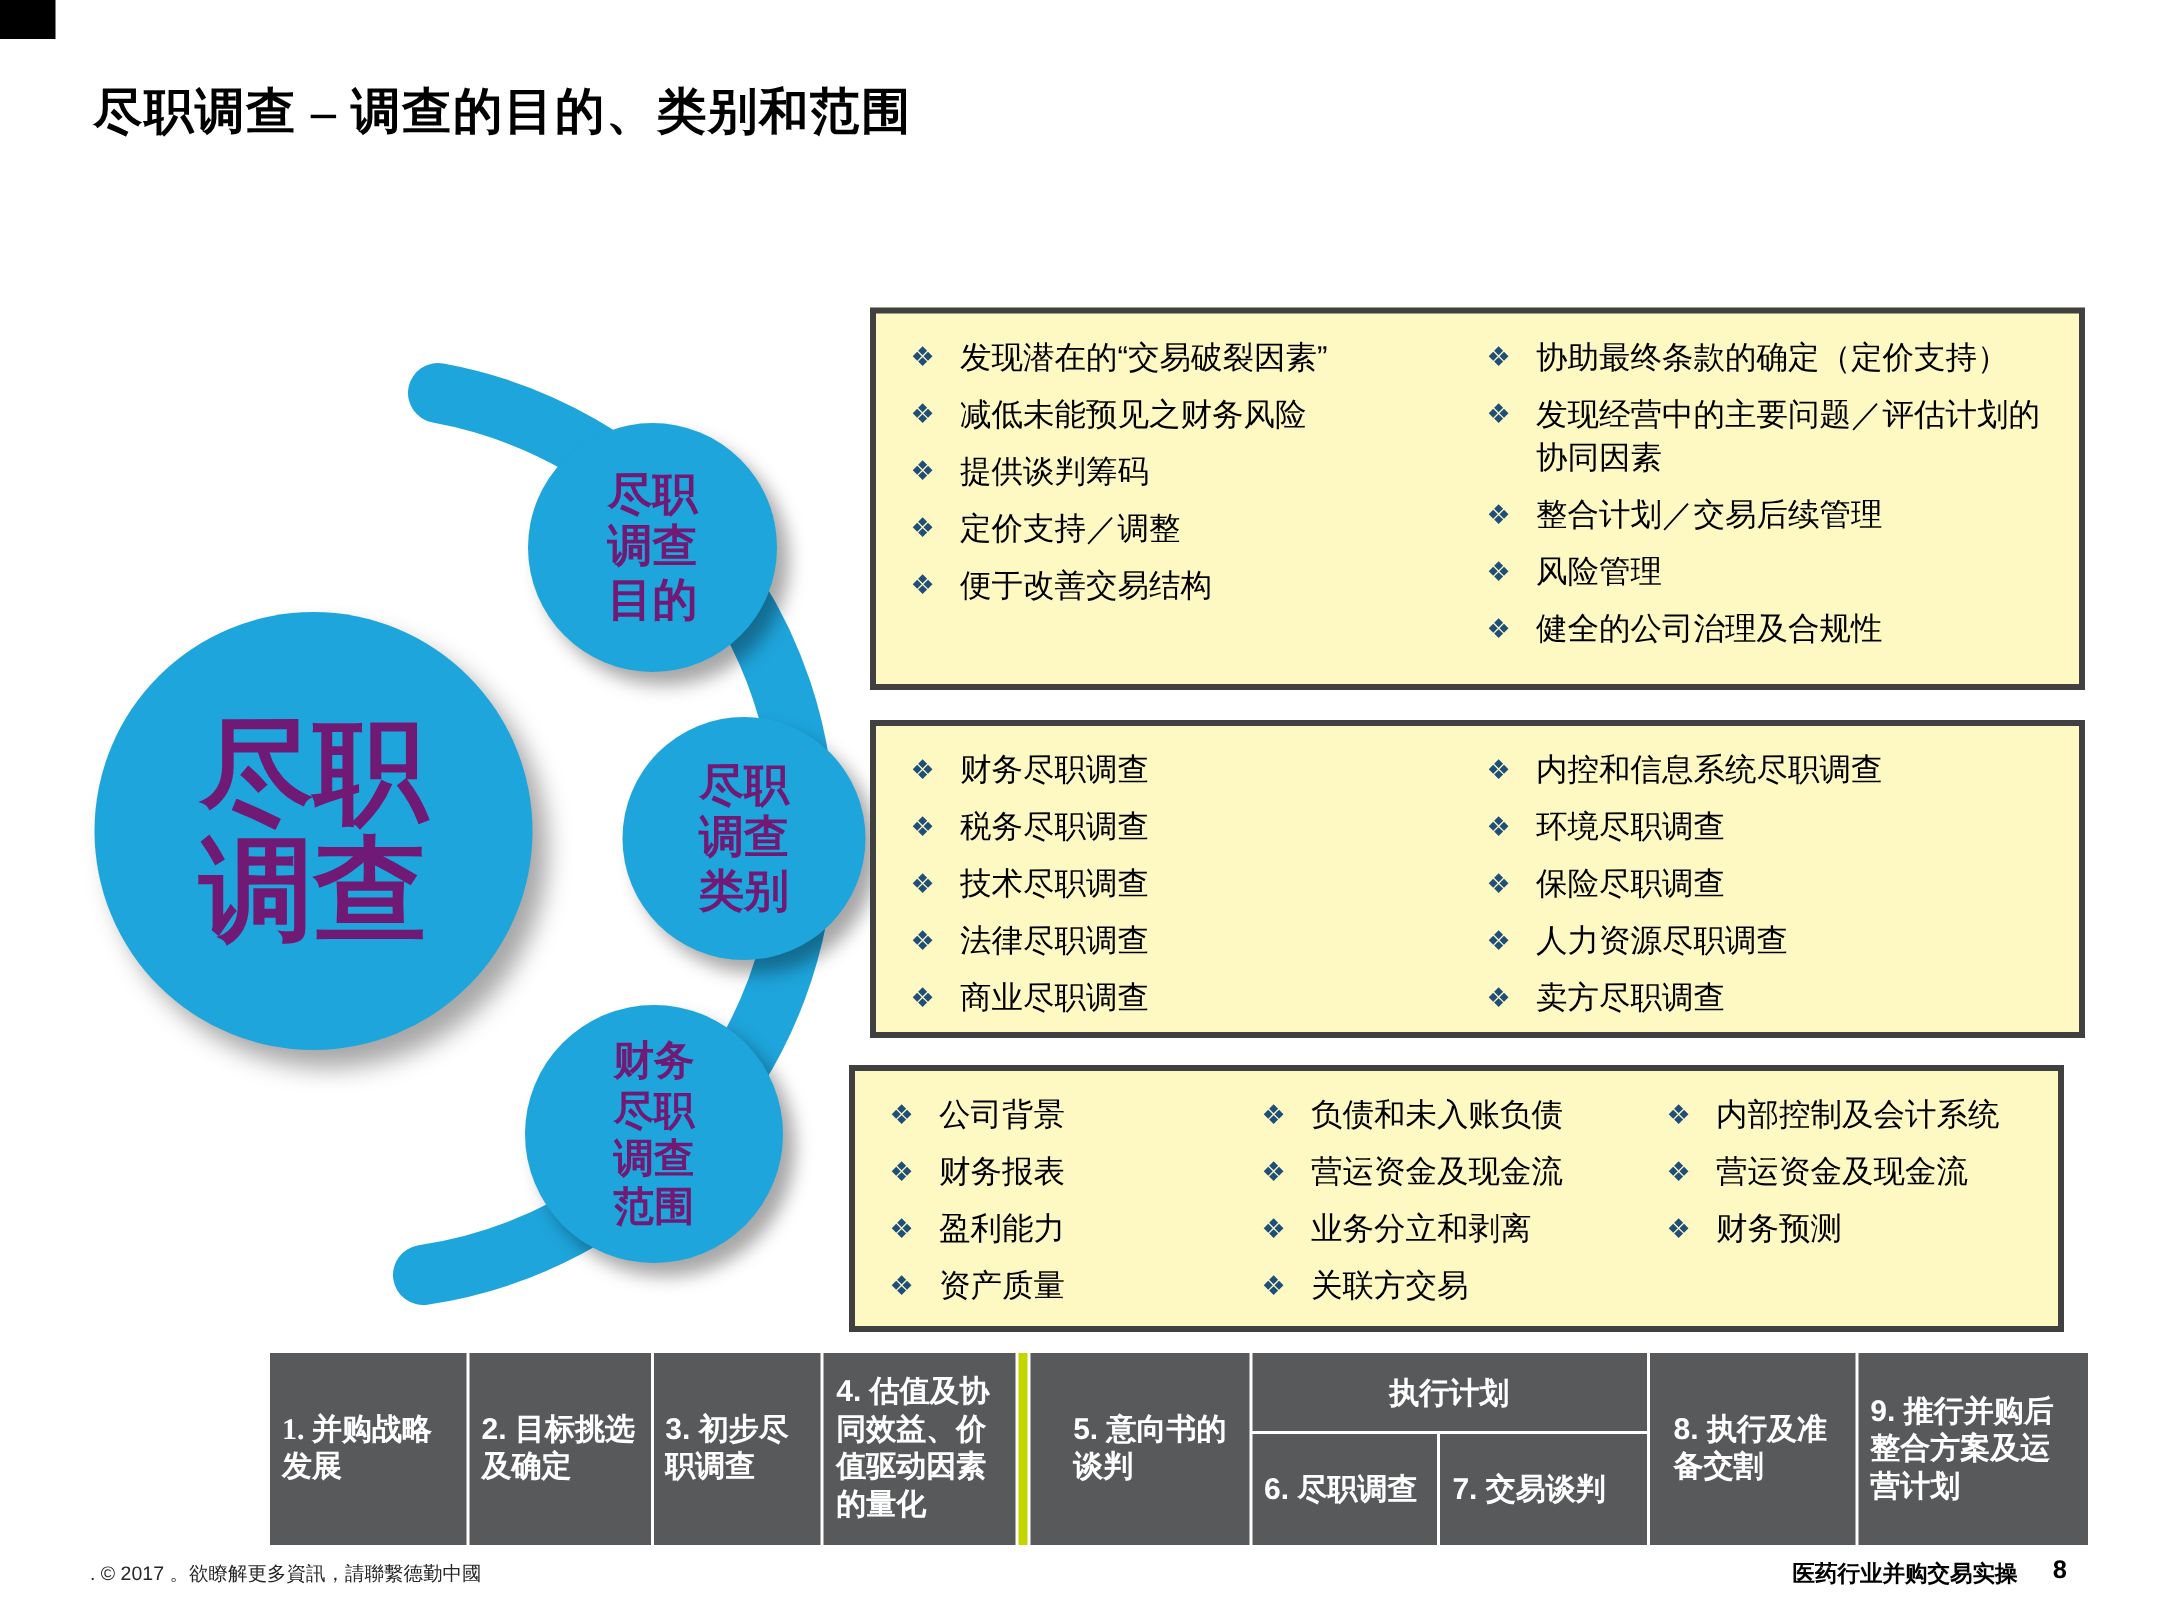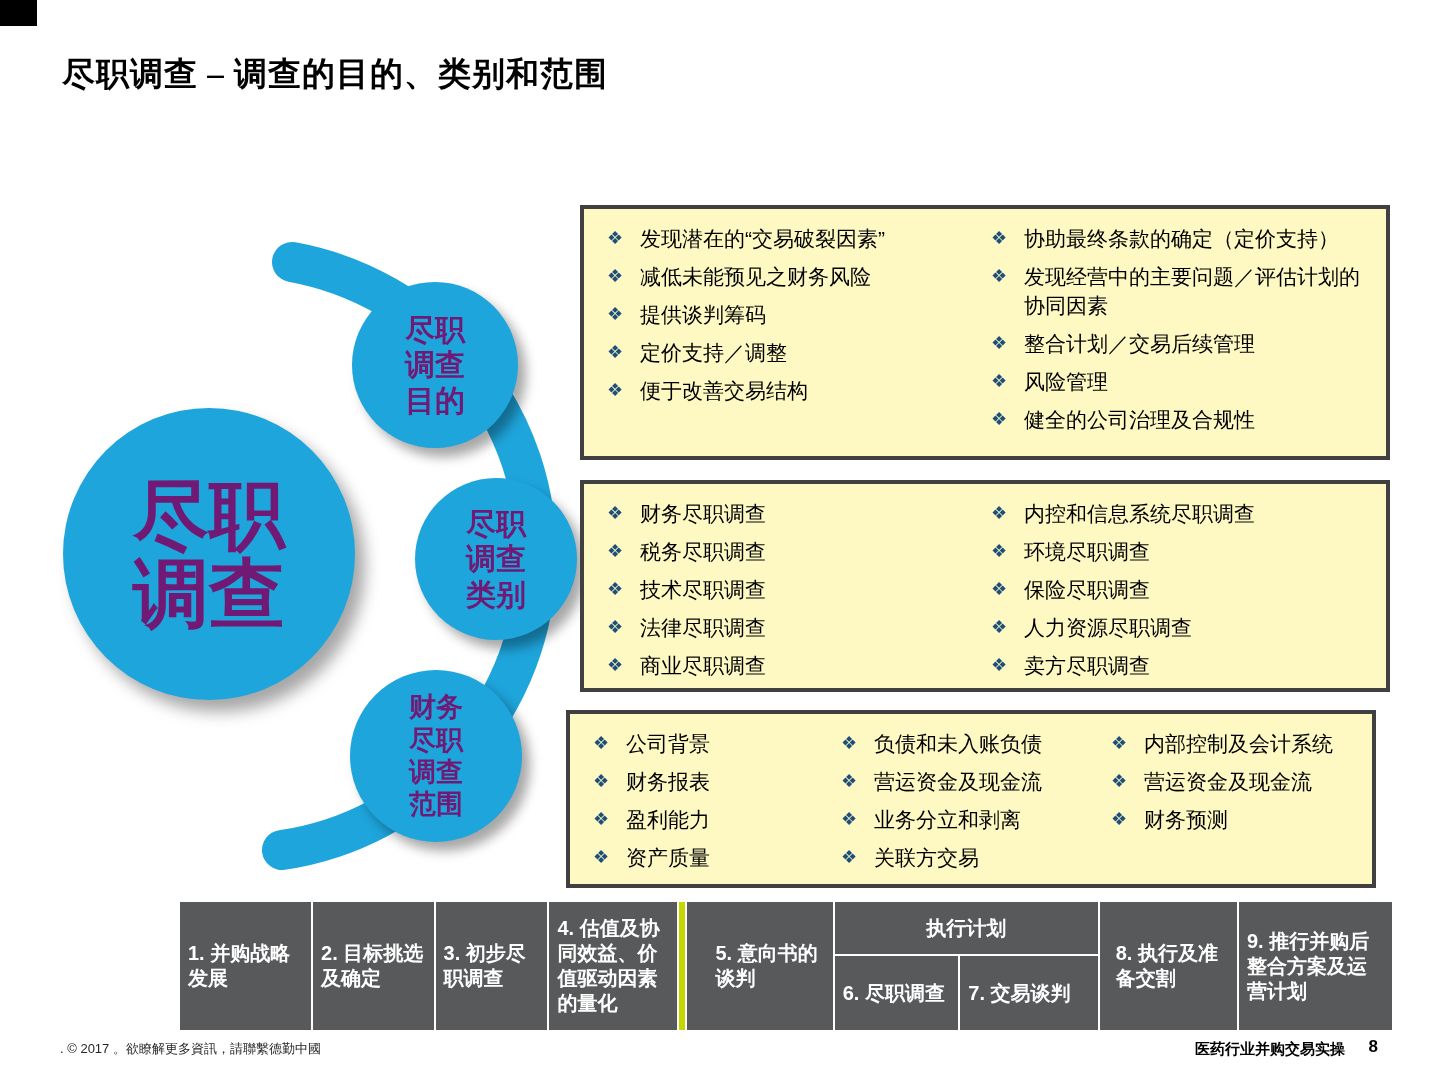--- a/index.html
+++ b/index.html
@@ -71,21 +71,21 @@
   .timeline{
     left:180px;top:902px;width:1212px;height:128px;
     display:flex;gap:2px;z-index:3;
   }
   .step{
     background:#58595b;color:#fff;font-weight:bold;
     font-size:20px;line-height:1.25;
     display:flex;align-items:center;
     padding:4px 8px;box-sizing:border-box;
   }
-  .s1{width:136px;}
+  .s1{width:136px;font-family:Liberation Serif, serif;}
   .s2{width:125px;}
   .s3{width:116px;}
   .s4{width:132px;}
   .lime{width:7px;background:#c4d600;}
   .s5{width:150px;padding-left:28px;}
   .exec{width:263px;display:flex;flex-direction:column;gap:2px;border-radius:20px;}
   .exec-header{
     background:#58595b;color:#fff;font-weight:bold;font-size:20px;
     height:52px;display:flex;align-items:center;justify-content:center;
   }

